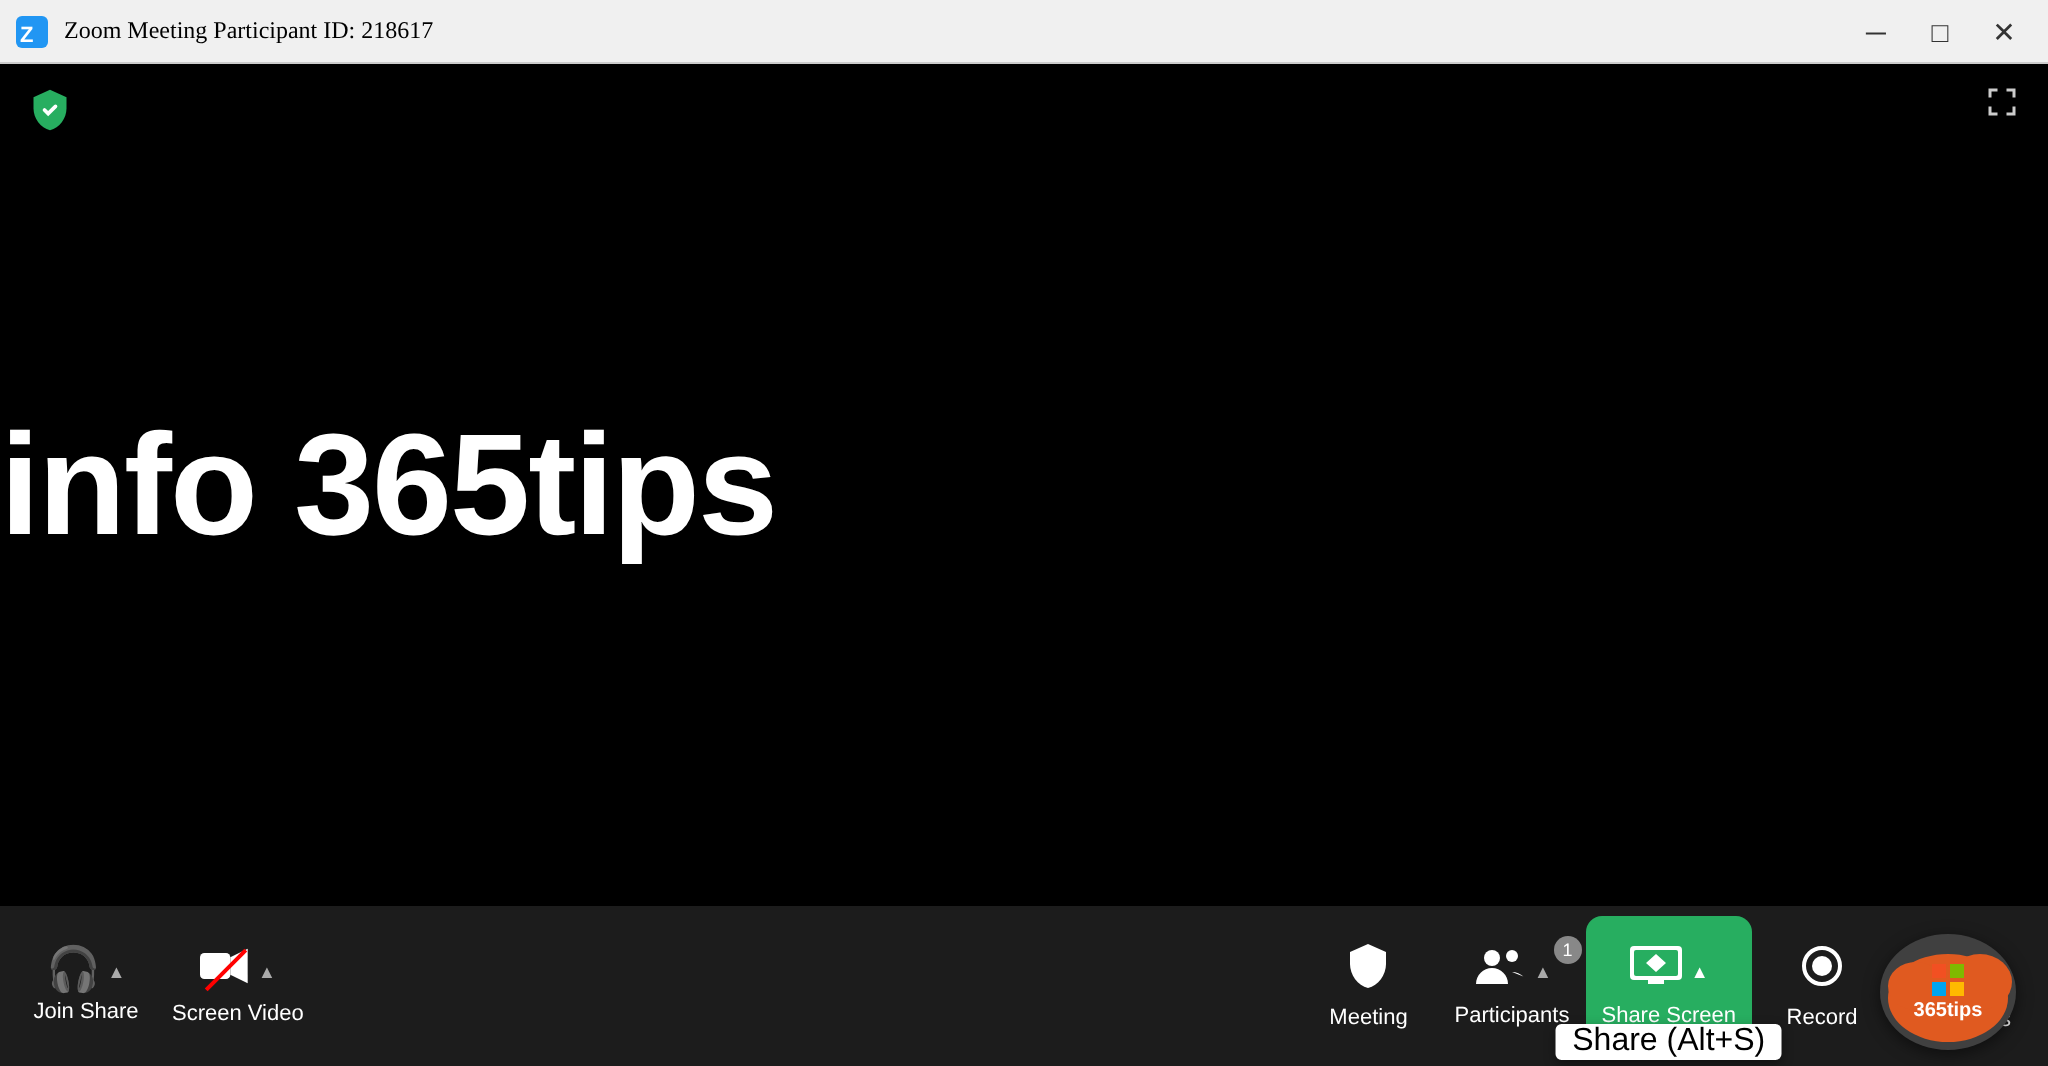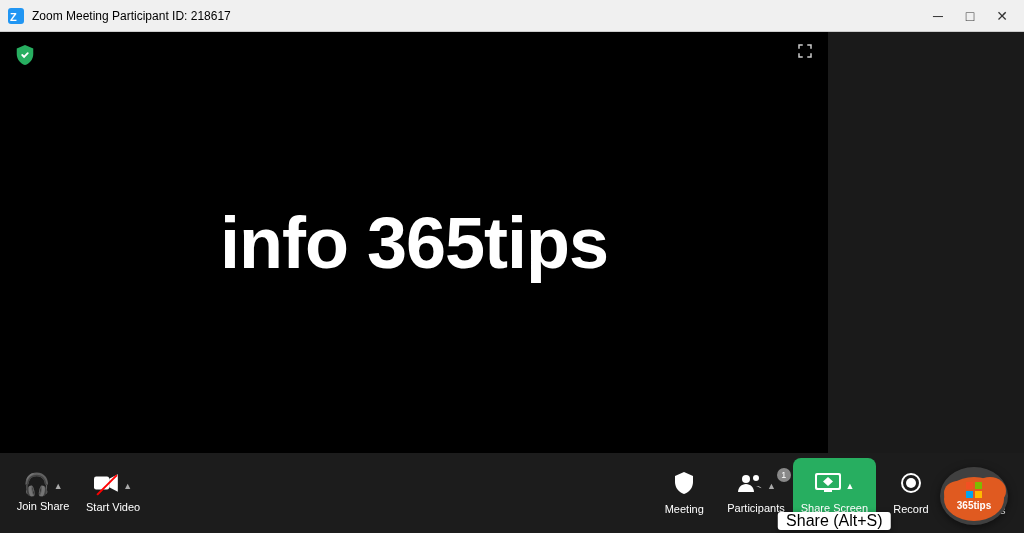--- a/index.html
+++ b/index.html
@@ -26,47 +26,48 @@
       align-items: center;
       gap: 8px;
     }
     .title-bar-icon {
       width: 16px;
       height: 16px;
     }
     .title-bar-title {
       font-size: 12px;
       color: #000;
+      font-family: Liberation Serif, serif;
     }
     .title-bar-controls {
       display: flex;
       align-items: center;
       gap: 4px;
     }
     .title-bar-btn {
       width: 28px;
       height: 20px;
       display: flex;
       align-items: center;
       justify-content: center;
       font-size: 14px;
       color: #333;
       cursor: pointer;
       border-radius: 3px;
     }
 
     
     .video-area {
-      width: 828px;
+      width: 1024px;
       height: 421px;
       background: #000;
       position: relative;
       display: flex;
       align-items: center;
-      justify-content: center;
+      justify-content: flex-start;
     }
     .watermark-text {
       font-size: 72px;
       font-weight: 900;
       color: #fff;
       letter-spacing: -1px;
     }
     .shield-icon-top-left {
       position: absolute;
       top: 12px;
@@ -252,21 +253,21 @@
     <div class="icon-row">
       <span class="icon-svg icon-crossed" style="position:relative; display:inline-block;">
         <svg width="26" height="20" viewBox="0 0 24 18" fill="white">
           <rect x="0" y="3" width="14" height="12" rx="2"></rect>
           <polygon points="14,5 22,1 22,17 14,13"></polygon>
         </svg>
         <div class="red-line"></div>
       </span>
       <span class="caret">▲</span>
     </div>
-    <span class="label">Start Video</span>
+    <span class="label">Screen Video</span>
   </div>
 
   <div style="flex:1"></div>
 
   <div class="tool-item">
     <div class="icon-row">
       <span class="icon-svg">
         <svg width="24" height="24" viewBox="0 0 24 24" fill="white">
           <path d="M12 1L3 5v6c0 5.55 3.84 10.74 9 12 5.16-1.26 9-6.45 9-12V5l-9-4z"></path>
         </svg>

